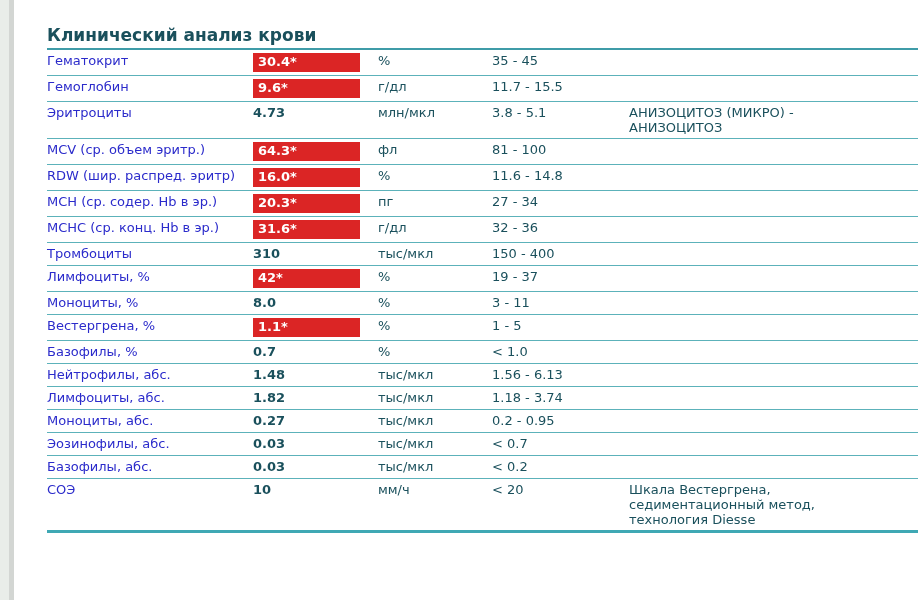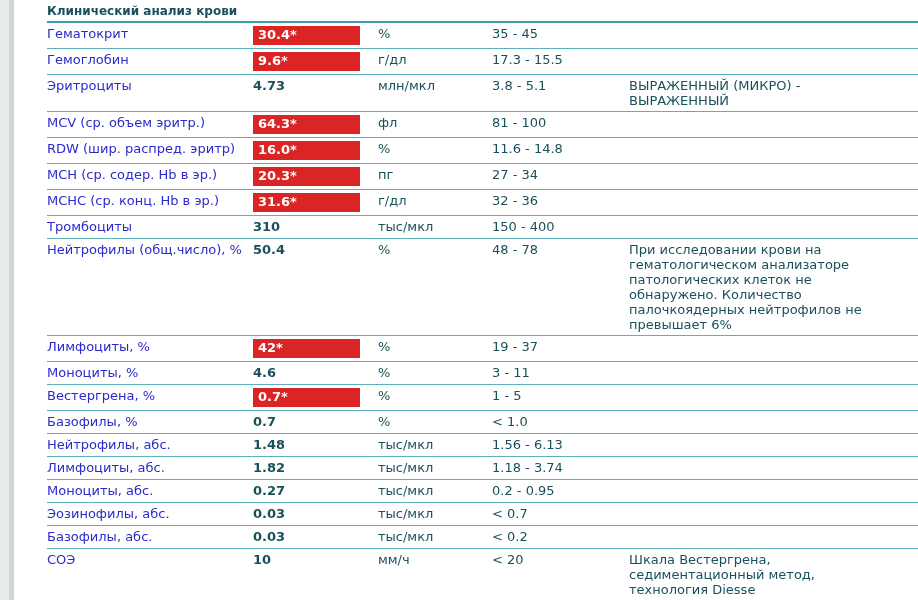--- a/index.html
+++ b/index.html
@@ -21,24 +21,25 @@
     font-family:"DejaVu Sans","Liberation Sans",sans-serif;
     font-size:13px;
     color:var(--ink-teal);
     position:relative;
   }
   .gutter-a{position:absolute;left:0;top:0;width:9px;height:600px;background:var(--gutter-1);}
   .gutter-b{position:absolute;left:9px;top:0;width:5px;height:600px;background:var(--gutter-2);}
   .content{position:absolute;left:47px;top:0;right:0;}
   .section-title{
     padding:4px 0 3px 0;
-    font-size:12px;
+    font-size:17px;
     font-weight:bold;
     color:var(--ink-teal);
     border-bottom:2px solid var(--line-strong);
+    margin-top:21px;
   }
   table.results{
     width:100%;
     border-collapse:collapse;
     table-layout:fixed;
   }
   td{
     vertical-align:top;
     padding:3px 6px 3px 0;
     border-bottom:1px solid var(--line-teal);
@@ -83,32 +84,32 @@
           <td class="unit">%</td>
           <td class="range">35 - 45</td>
           <td class="comment">
             <div class="comment-inner"></div>
           </td>
         </tr>
         <tr>
           <td class="label">Гемоглобин</td>
           <td class="value"><span class="flagbox">9.6*</span></td>
           <td class="unit">г/дл</td>
-          <td class="range">17.3 - 15.5</td>
+          <td class="range">11.7 - 15.5</td>
           <td class="comment">
             <div class="comment-inner"></div>
           </td>
         </tr>
         <tr>
           <td class="label">Эритроциты</td>
           <td class="value">4.73</td>
           <td class="unit">млн/мкл</td>
           <td class="range">3.8 - 5.1</td>
           <td class="comment">
-            <div class="comment-inner">ВЫРАЖЕННЫЙ (МИКРО) - ВЫРАЖЕННЫЙ</div>
+            <div class="comment-inner">АНИЗОЦИТОЗ (МИКРО) - АНИЗОЦИТОЗ</div>
           </td>
         </tr>
         <tr>
           <td class="label">MCV (ср. объем эритр.)</td>
           <td class="value"><span class="flagbox">64.3*</span></td>
           <td class="unit">фл</td>
           <td class="range">81 - 100</td>
           <td class="comment">
             <div class="comment-inner"></div>
           </td>
@@ -143,49 +144,40 @@
         <tr>
           <td class="label">Тромбоциты</td>
           <td class="value">310</td>
           <td class="unit">тыс/мкл</td>
           <td class="range">150 - 400</td>
           <td class="comment">
             <div class="comment-inner"></div>
           </td>
         </tr>
         <tr>
-          <td class="label">Нейтрофилы (общ.число), %</td>
-          <td class="value">50.4</td>
-          <td class="unit">%</td>
-          <td class="range">48 - 78</td>
-          <td class="comment">
-            <div class="comment-inner">При исследовании крови на гематологическом анализаторе патологических клеток не обнаружено. Количество палочкоядерных нейтрофилов не превышает 6%</div>
-          </td>
-        </tr>
-        <tr>
           <td class="label">Лимфоциты, %</td>
           <td class="value"><span class="flagbox">42*</span></td>
           <td class="unit">%</td>
           <td class="range">19 - 37</td>
           <td class="comment">
             <div class="comment-inner"></div>
           </td>
         </tr>
         <tr>
           <td class="label">Моноциты, %</td>
-          <td class="value">4.6</td>
+          <td class="value">8.0</td>
           <td class="unit">%</td>
           <td class="range">3 - 11</td>
           <td class="comment">
             <div class="comment-inner"></div>
           </td>
         </tr>
         <tr>
           <td class="label">Вестергрена, %</td>
-          <td class="value"><span class="flagbox">0.7*</span></td>
+          <td class="value"><span class="flagbox">1.1*</span></td>
           <td class="unit">%</td>
           <td class="range">1 - 5</td>
           <td class="comment">
             <div class="comment-inner"></div>
           </td>
         </tr>
         <tr>
           <td class="label">Базофилы, %</td>
           <td class="value">0.7</td>
           <td class="unit">%</td>

